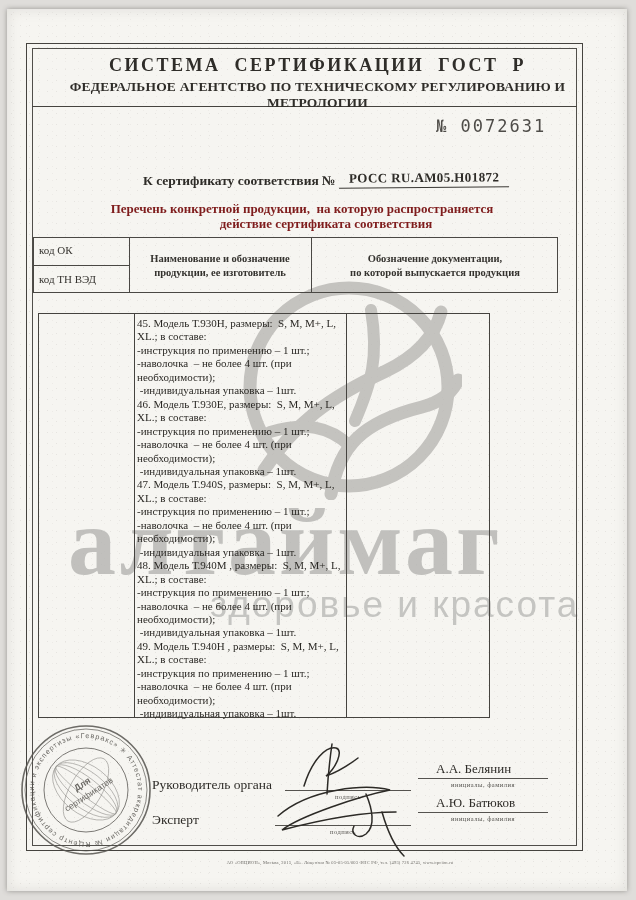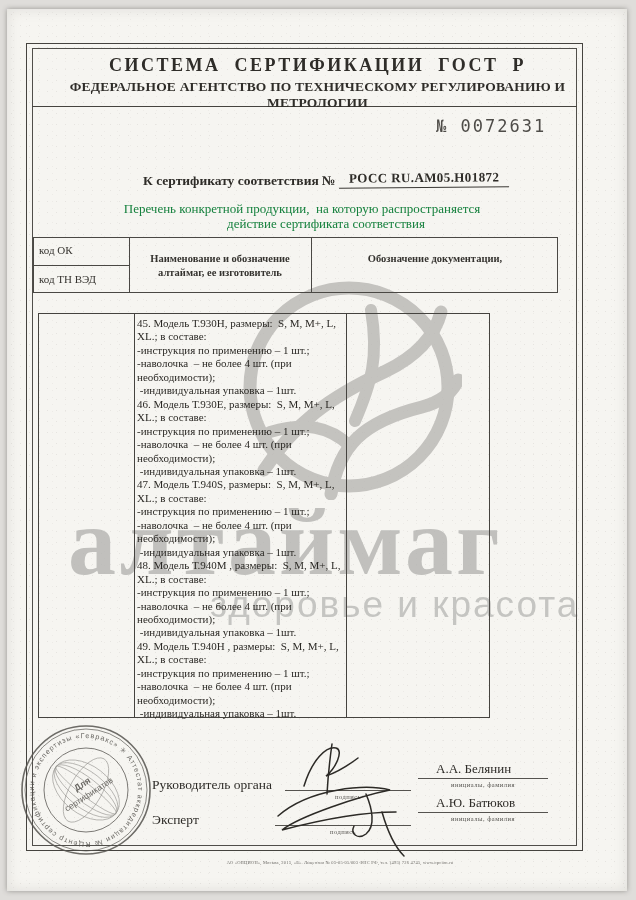--- a/index.html
+++ b/index.html
@@ -20,21 +20,21 @@
   .frame-outer { left:26px; top:43px; width:557px; height:808px; border:1.6px solid #45433f; z-index:2; }
   .frame-inner { left:32px; top:48px; width:545px; height:798px; border:1.1px solid #504e4a; z-index:2; }
   
   .header-box { left:32px; top:48px; width:545px; height:59px; border-bottom:1.4px solid #45433f; z-index:3; text-align:center;padding-left:26px; }
   .sys-title { margin-top:7px; font-size:18px; font-weight:bold; letter-spacing:2.5px; word-spacing:7px; color:#2f2d29; }
   .agency { margin-top:3px; font-size:13.5px; font-weight:bold; letter-spacing:0.2px; color:#2f2d29; }
   .form-number { left:436px; top:116px; font-family:"DejaVu Sans Mono", monospace; font-size:17px; letter-spacing:2px; color:#4e4c48; z-index:3; }
   .doc-title { left:0; top:142px; width:604px; text-align:center; font-size:17px; font-weight:bold; letter-spacing:4px; color:#2c2a26; z-index:3; }
   .cert-line { left:143px; top:173px; font-size:13.5px; font-weight:bold; color:#2e2c28; z-index:3; white-space:pre; }
   .cert-number { display:inline-block; font-weight:bold; font-size:13px; letter-spacing:0.4px; border-bottom:1.2px solid #3a3834; padding:0 10px 1px 10px; transform:translateY(-3px) rotate(-0.5deg); }
-  .subtitle { left:0; width:604px; text-align:center; font-size:13px; font-weight:normal; color:#15803d; z-index:3; white-space:pre; }
+  .subtitle { left:0; width:604px; text-align:center; font-size:13px; font-weight:bold; color:#7f1d1d; z-index:3; white-space:pre; }
   
   .htable { left:33px; top:237px; width:525px; height:56px; border:1.2px solid #4a4844; z-index:3; }
   .htable .vline1 { position:absolute; left:95px; top:0; width:0; height:100%; border-left:1.1px solid #4a4844; }
   .htable .vline2 { position:absolute; left:277px; top:0; width:0; height:100%; border-left:1.1px solid #4a4844; }
   .htable .hsplit { position:absolute; left:0; top:27px; width:95px; height:0; border-top:1.1px solid #4a4844; }
   .hcell-small { position:absolute; font-size:11px; color:#34322e; }
   .hcell-head { position:absolute; text-align:center; font-size:10.5px; font-weight:bold; color:#34322e; line-height:13.5px; }
   
   .btable { left:38px; top:313px; width:452px; height:405px; border:1.3px solid #45433f; z-index:3; }
   .btable .vlineA { position:absolute; left:95px; top:0; width:0; height:100%; border-left:1.1px solid #45433f; }
@@ -88,24 +88,25 @@
   <div class="abs subtitle" style="top:216px;padding-left:48px;">действие сертификата соответствия</div>
 
   <div class="abs htable">
     <div class="vline1"></div>
     <div class="vline2"></div>
     <div class="hsplit"></div>
     <div class="hcell-small" style="left:5px; top:6px;">код ОК</div>
     <div class="hcell-small" style="left:5px; top:35px;">код ТН ВЭД</div>
     <div class="hcell-head" style="left:95px; top:14px; width:182px;">
       <div>Наименование и обозначение</div>
-      <div>алтаймаг, ее изготовитель</div>
+      <div>продукции, ее изготовитель</div>
     </div>
     <div class="hcell-head" style="left:277px; top:14px; width:248px;">
       <div>Обозначение документации,</div>
+      <div>по которой выпускается продукция</div>
     </div>
   </div>
 
   <div class="abs btable">
     <div class="vlineA"></div>
     <div class="vlineB"></div>
     <div class="product-list" id="product-list">
         <div>45. Модель Т.930Н, размеры:  S, M, M+, L,</div>
         <div>XL.; в составе:</div>
         <div>-инструкция по применению – 1 шт.;</div>

